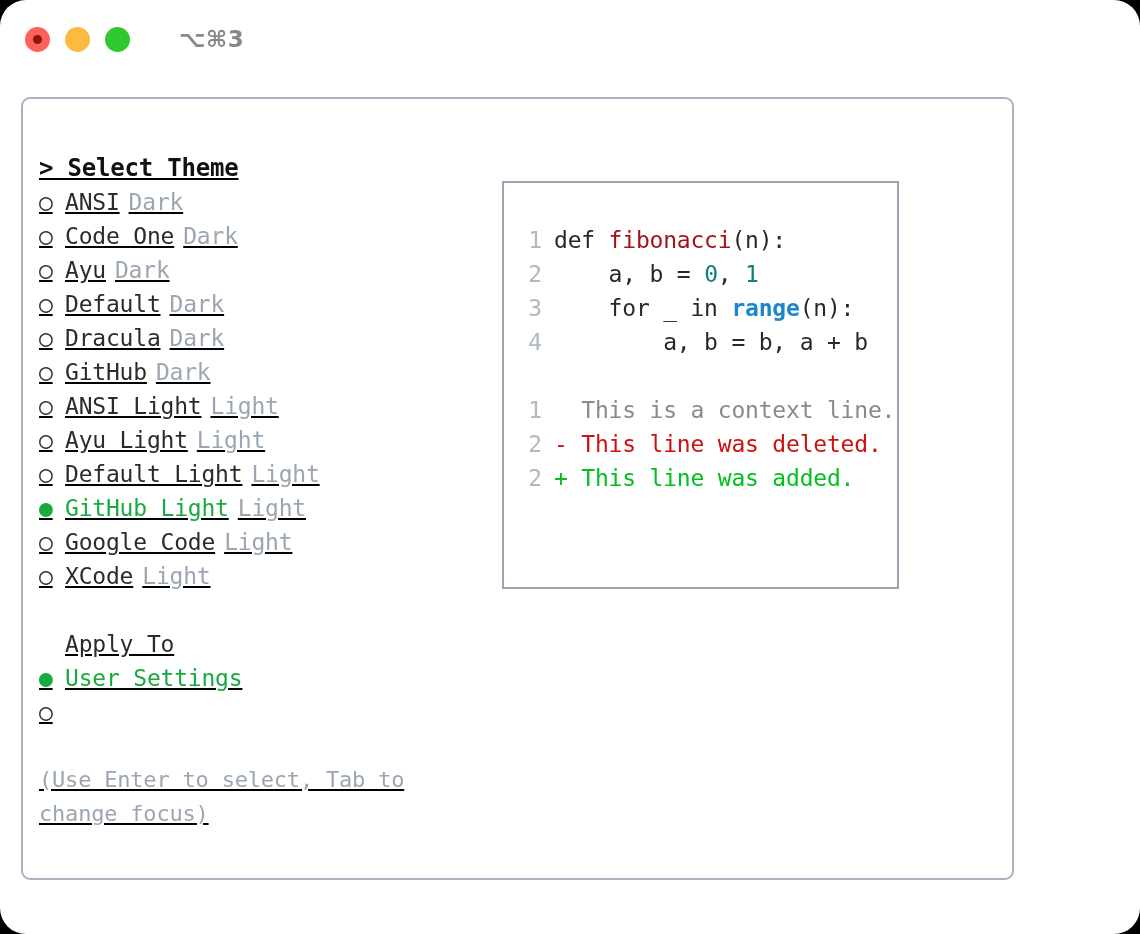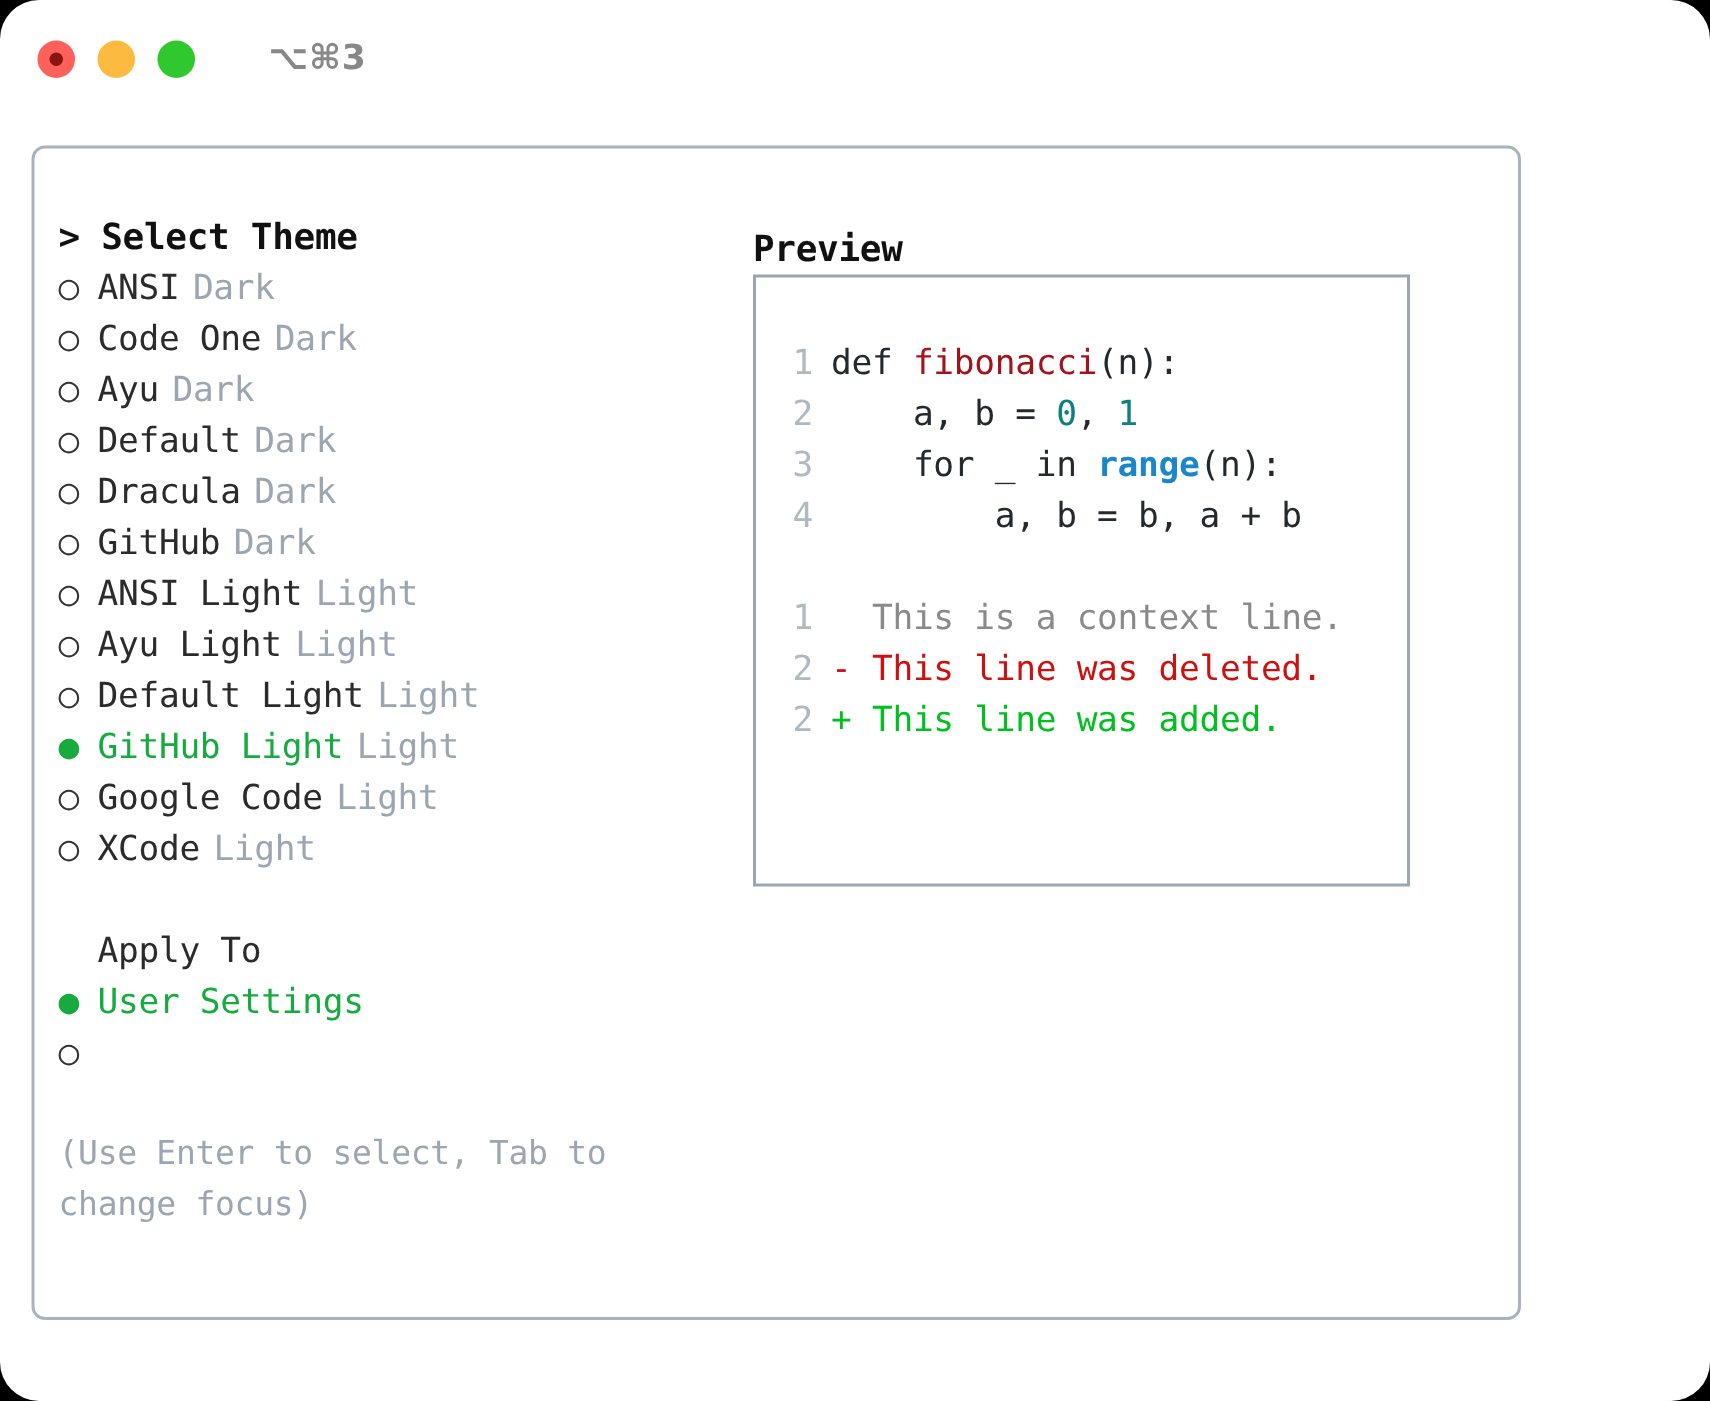--- a/index.html
+++ b/index.html
@@ -63,22 +63,23 @@
     border-radius: 9px;
     background: #fff;
   }
   .panel-inner {
     position: relative;
     width: 100%; height: 100%;
   }
   
   .left-col {
     position: absolute;
-    left: 16px; top: 42px;
+    left: 16px; top: 52px;
     width: 450px;
+    text-decoration: underline;
   }
   .section-head {
     font-size: 24px;
     font-weight: 700;
     color: #111111;
     line-height: 34px;
     white-space: pre;
     letter-spacing: -0.2px;
   }
   .opt-row {
@@ -124,21 +125,22 @@
     width: 490px;
   }
   .preview-title {
     font-size: 24px;
     font-weight: 700;
     color: #111111;
     line-height: 34px;
     letter-spacing: -0.2px;
   }
   .preview-box {
-    width: 438px;
+    margin-top: 32px;
+    width: 397px;
     height: 408px;
     border: 2px solid #9ba6b2;
     background: #ffffff;
     padding: 40px 0 0 0;
   }
   .code-line {
     font-size: 23px;
     line-height: 34px;
     white-space: pre;
     color: #24292e;
@@ -199,21 +201,20 @@
         <div class="spacer"></div>
         <div class="apply-head">Apply To</div>
         <div id="apply-list">
             <div class="opt-row selected"><span class="marker sel">●</span><span class="opt-name">User Settings</span></div>
             <div class="opt-row"><span class="marker">○</span></div>
           </div>
         <div class="hint">(Use Enter to select, Tab to change focus)</div>
       </div>
 
       <div class="right-col">
-        <div class="preview-title">Preview</div>
         <div class="preview-box">
           <div id="code-block">
               <div class="code-line"><span class="ln">1</span><span class="tok-plain">def </span><span class="tok-fn">fibonacci</span><span class="tok-plain">(n):</span></div>
               <div class="code-line"><span class="ln">2</span><span class="tok-plain">    a, b = </span><span class="tok-num">0</span><span class="tok-plain">, </span><span class="tok-num">1</span></div>
               <div class="code-line"><span class="ln">3</span><span class="tok-plain">    for _ in </span><span class="tok-call">range</span><span class="tok-plain">(n):</span></div>
               <div class="code-line"><span class="ln">4</span><span class="tok-plain">        a, b = b, a + b</span></div>
             </div>
           <div class="gap-line"></div>
           <div id="diff-block">
               <div class="code-line"><span class="ln">1</span><span class="diff-ctx">  This is a context line.</span></div>

